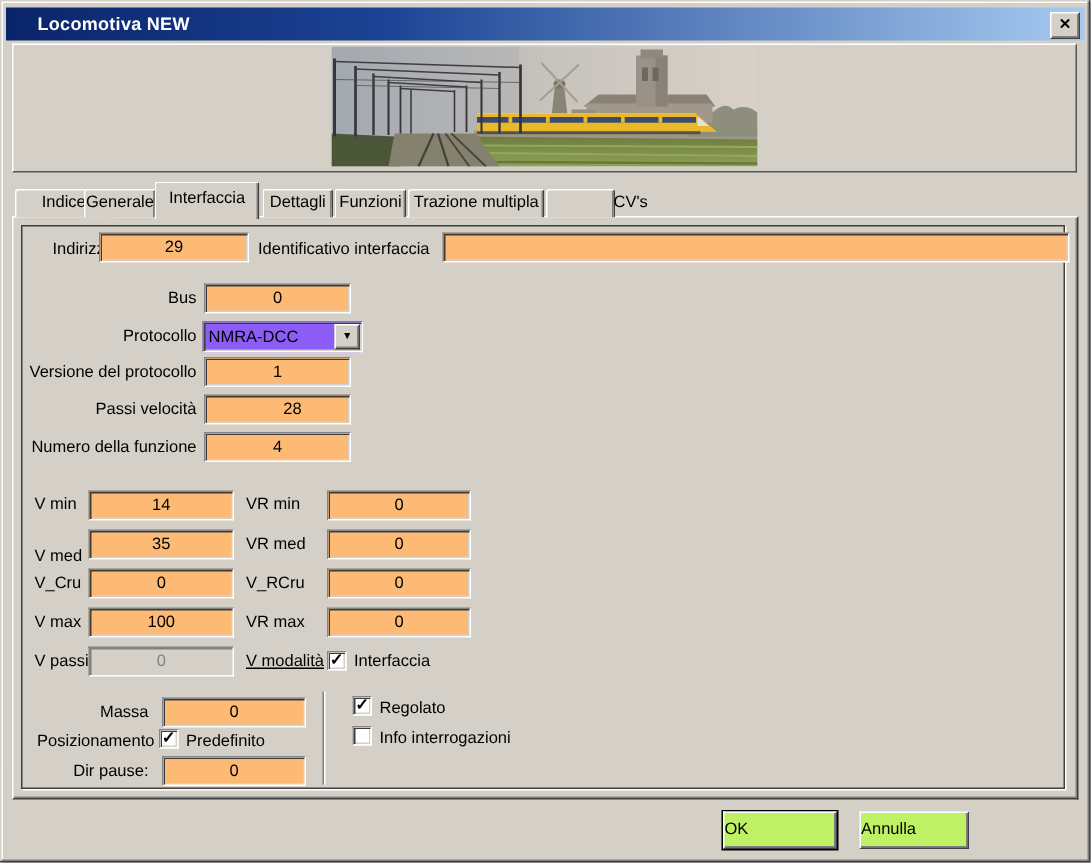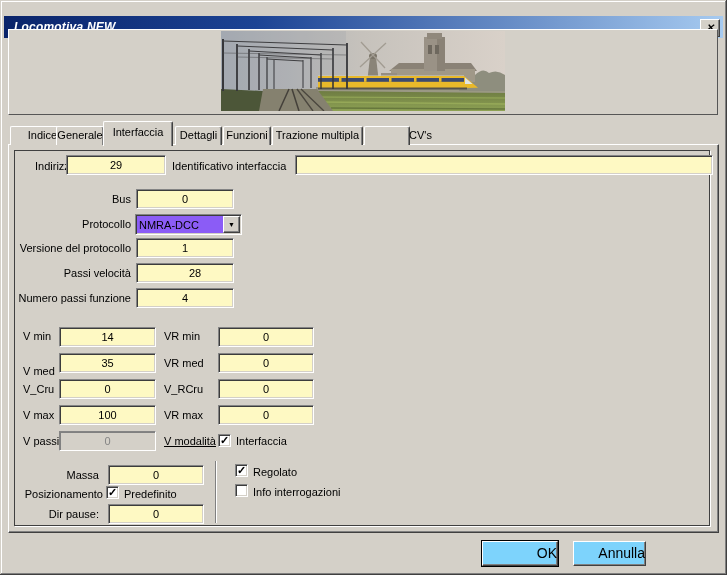--- a/index.html
+++ b/index.html
@@ -5,23 +5,23 @@
   html,body{margin:0;padding:0;background:#808080;}
   *{box-sizing:border-box;}
   .dialog{
     position:relative;width:727px;height:575px;background:#d4d0c8;
     font-family:"Liberation Sans",sans-serif;font-size:11px;color:#000;
     box-shadow: inset -1px -1px 0 #404040, inset 1px 1px 0 #d4d0c8,
                 inset -2px -2px 0 #808080, inset 2px 2px 0 #ffffff;
     overflow:hidden;
   }
   .titlebar{
-    position:absolute;left:4px;top:16px;width:719px;height:22px;
+    position:absolute;left:4px;top:5px;width:719px;height:22px;
     background:linear-gradient(to right,#0a246a,#1c4394 35%,#a6caf0);
-    display:flex;align-items:center;padding-left:10px;font-style:italic;
+    display:flex;align-items:center;padding-left:21px;
   }
   .titlebar .title{color:#fff;font-weight:bold;font-size:12px;letter-spacing:.2px;}
   .close-btn{
     position:absolute;right:3px;top:3px;width:20px;height:18px;background:#d4d0c8;
     border-top:1px solid #fff;border-left:1px solid #fff;
     border-bottom:1px solid #404040;border-right:1px solid #404040;
     box-shadow:inset -1px -1px 0 #808080,inset 1px 1px 0 #d4d0c8;
     text-align:center;line-height:16px;font-size:10px;font-weight:bold;cursor:default;
   }
   .photo-panel{
@@ -44,21 +44,21 @@
     border-bottom:1px solid #404040;border-right:1px solid #404040;
     box-shadow:inset -1px -1px 0 #808080;z-index:1;
   }
   .group-frame{
     position:absolute;left:5px;top:5px;width:696px;height:376px;
     border:1px solid #404040;box-shadow:1px 1px 0 #ffffff;
   }
   .lbl{position:absolute;white-space:nowrap;}
   .lbl-r{position:absolute;text-align:right;white-space:nowrap;}
   .field{
-    position:absolute;height:20px;background:#fef9c3;
+    position:absolute;height:20px;background:#fdba74;
     border-top:1px solid #848484;border-left:1px solid #848484;
     border-bottom:1px solid #fff;border-right:1px solid #fff;
     box-shadow:inset 1px 1px 0 #3c3c3c,inset -1px -1px 0 #d4d0c8;
     font-family:"Liberation Sans",sans-serif;font-size:11px;color:#000;
     padding:0 3px;outline:none;
   }
   .num{text-align:center;}
   .field:disabled,.field.disabled{background:#d4d0c8;color:#848484;box-shadow:inset 1px 1px 0 #808080,inset -1px -1px 0 #d4d0c8;}
   .combo{
     position:absolute;height:21px;background:#8b5cf6;
@@ -77,25 +77,25 @@
   }
   .checkbox{
     position:absolute;width:13px;height:13px;background:#fff;
     border-top:1px solid #848484;border-left:1px solid #848484;
     border-bottom:1px solid #fff;border-right:1px solid #fff;
     box-shadow:inset 1px 1px 0 #3c3c3c,inset -1px -1px 0 #d4d0c8;
     text-align:center;line-height:11px;font-size:11px;font-weight:bold;cursor:default;
   }
   .divider{position:absolute;width:0;border-left:1px solid #808080;border-right:1px solid #fff;}
   .btn{
-    position:absolute;height:25px;background:#7dd3fc;
+    position:absolute;height:25px;background:#bef264;
     border-top:1px solid #fff;border-left:1px solid #fff;
     border-bottom:1px solid #404040;border-right:1px solid #404040;
     box-shadow:inset -1px -1px 0 #808080;
-    text-align:right;line-height:22px;font-size:14px;cursor:default;
+    text-align:left;line-height:22px;font-size:11px;cursor:default;
   }
   .btn.default{box-shadow:inset -1px -1px 0 #808080,0 0 0 1px #000;}
 </style>
 </head>
 <body>
 
 <div class="dialog">
 
   <div class="titlebar">
     <span class="title">Locomotiva NEW</span>
@@ -198,21 +198,21 @@
       <span class="combo-value">NMRA-DCC</span>
       <span class="combo-arrow">▼</span>
     </div>
 
     <span class="lbl-r" style="left:2px;top:97px;width:120px;">Versione del protocollo</span>
     <input class="field num" style="left: 127px; top: 93px; width: 98px;" value="1">
 
     <span class="lbl-r" style="left:2px;top:122px;width:120px;">Passi velocità</span>
     <input class="field num" style="left: 127px; top: 118px; width: 98px; padding-left: 23px;" value="28">
 
-    <span class="lbl-r" style="left:2px;top:147px;width:120px;">Numero passi funzione</span>
+    <span class="lbl-r" style="left:2px;top:147px;width:120px;">Numero della funzione</span>
     <input class="field num" style="left: 127px; top: 143px; width: 98px;" value="4">
 
     <span class="lbl" style="left:14px;top:185px;">V min</span>
     <input class="field num" style="left: 50px; top: 182px; width: 97px;" value="14">
     <span class="lbl" style="left:14px;top:220px;">V med</span>
     <input class="field num" style="left: 50px; top: 208px; width: 97px;" value="35">
     <span class="lbl" style="left:14px;top:238px;">V_Cru</span>
     <input class="field num" style="left: 50px; top: 234px; width: 97px;" value="0">
     <span class="lbl" style="left:14px;top:264px;">V max</span>
     <input class="field num" style="left: 50px; top: 260px; width: 97px;" value="100">

